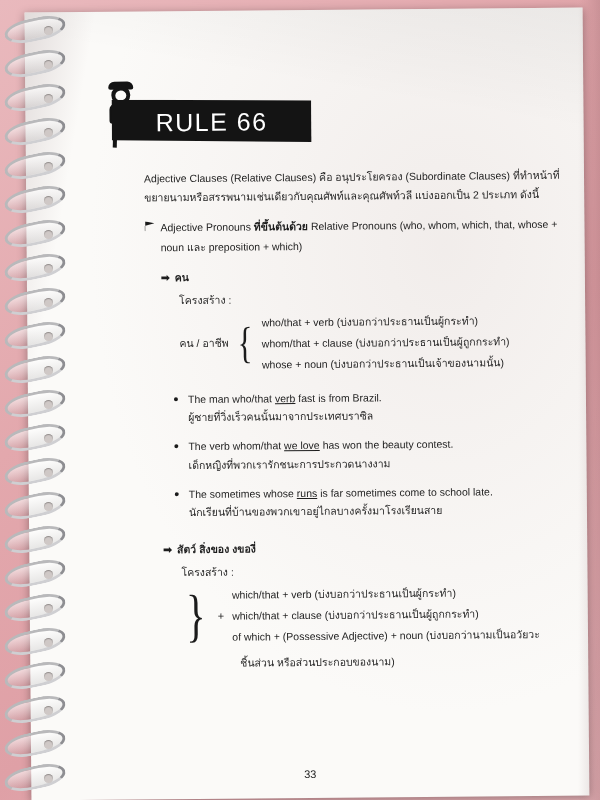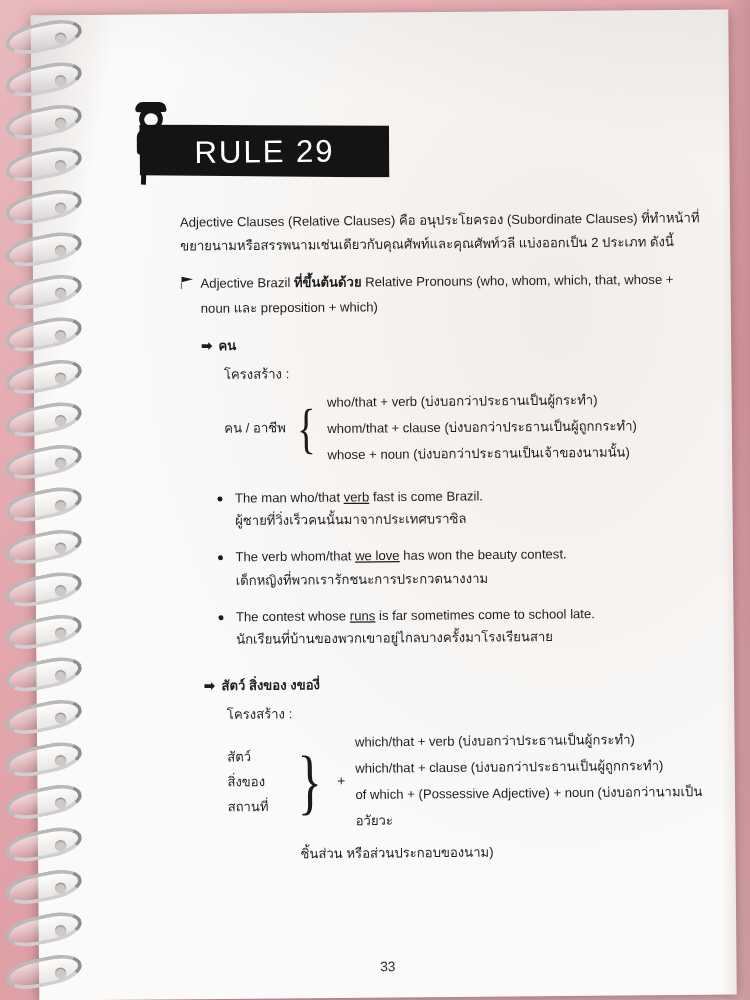--- a/index.html
+++ b/index.html
@@ -306,35 +306,35 @@
 
       <div class="banner-wrap">
         <div class="pole"></div>
         <div class="mascot">
           <div class="cap"></div>
           <div class="head"></div>
           <div class="face"></div>
           <div class="body"></div>
         </div>
         <div class="banner-flag">
-          <span class="banner-text">RULE 29</span>
+          <span class="banner-text">RULE 66</span>
         </div>
       </div>
 
       <div class="body-text">
 
         <p class="p-intro">
           <span>Adjective Clauses (Relative Clauses) คือ อนุประโยครอง (Subordinate Clauses) ที่ทำหน้าที่</span><br>
           <span>ขยายนามหรือสรรพนามเช่นเดียวกับคุณศัพท์และคุณศัพท์วลี แบ่งออกเป็น 2 ประเภท ดังนี้</span>
         </p>
 
         <div class="sec">
           <div class="sec-head">
             <span class="marker-flag"></span>
-            <span>Adjective Brazil </span><span class="b">ที่ขึ้นต้นด้วย</span><span> Relative Pronouns (who, whom, which, that, whose +</span><br>
+            <span>Adjective Pronouns </span><span class="b">ที่ขึ้นต้นด้วย</span><span> Relative Pronouns (who, whom, which, that, whose +</span><br>
             <span>noun และ preposition + which)</span>
           </div>
 
           <div class="arrow-row">
             <span class="ar">➡</span><span>คน</span>
           </div>
 
           <div class="sub-label">โครงสร้าง :</div>
 
           <div class="brace-block">
@@ -344,47 +344,42 @@
             <div class="brace">{</div>
             <div class="brace-right-col">
               <span>who/that + verb (บ่งบอกว่าประธานเป็นผู้กระทำ)</span>
               <span>whom/that + clause (บ่งบอกว่าประธานเป็นผู้ถูกกระทำ)</span>
               <span>whose + noun (บ่งบอกว่าประธานเป็นเจ้าของนามนั้น)</span>
             </div>
           </div>
 
           <div class="bullets">
             <div class="bullet-item">
-              <div class="en-line"><span>The man </span><span class="b">who/that </span><span class="u">verb</span><span> fast is come Brazil.</span></div>
+              <div class="en-line"><span>The man </span><span class="b">who/that </span><span class="u">verb</span><span> fast is from Brazil.</span></div>
               <div class="th-line">ผู้ชายที่วิ่งเร็วคนนั้นมาจากประเทศบราซิล</div>
             </div>
             <div class="bullet-item">
               <div class="en-line"><span>The verb </span><span class="b">whom/that </span><span class="u">we love</span><span> has won the beauty contest.</span></div>
               <div class="th-line">เด็กหญิงที่พวกเรารักชนะการประกวดนางงาม</div>
             </div>
             <div class="bullet-item">
-              <div class="en-line"><span>The contest </span><span class="b">whose </span><span class="u">runs</span><span> is far sometimes come to school late.</span></div>
+              <div class="en-line"><span>The sometimes </span><span class="b">whose </span><span class="u">runs</span><span> is far sometimes come to school late.</span></div>
               <div class="th-line">นักเรียนที่บ้านของพวกเขาอยู่ไกลบางครั้งมาโรงเรียนสาย</div>
             </div>
           </div>
         </div>
 
         <div class="sec" style="margin-top:18px;">
           <div class="arrow-row">
             <span class="ar">➡</span><span>สัตว์ สิ่งของ งของี่</span>
           </div>
 
           <div class="sub-label">โครงสร้าง :</div>
 
           <div class="brace-block">
-            <div class="brace-left-col">
-              <span>สัตว์</span>
-              <span>สิ่งของ</span>
-              <span>สถานที่</span>
-            </div>
             <div class="brace brace-tall">}</div>
             <div class="plus">+</div>
             <div class="brace-right-col">
               <span>which/that + verb (บ่งบอกว่าประธานเป็นผู้กระทำ)</span>
               <span>which/that + clause (บ่งบอกว่าประธานเป็นผู้ถูกกระทำ)</span>
               <span>of which + (Possessive Adjective) + noun (บ่งบอกว่านามเป็นอวัยวะ</span>
             </div>
           </div>
           <div class="tail-line">ชิ้นส่วน หรือส่วนประกอบของนาม)</div>
         </div>

